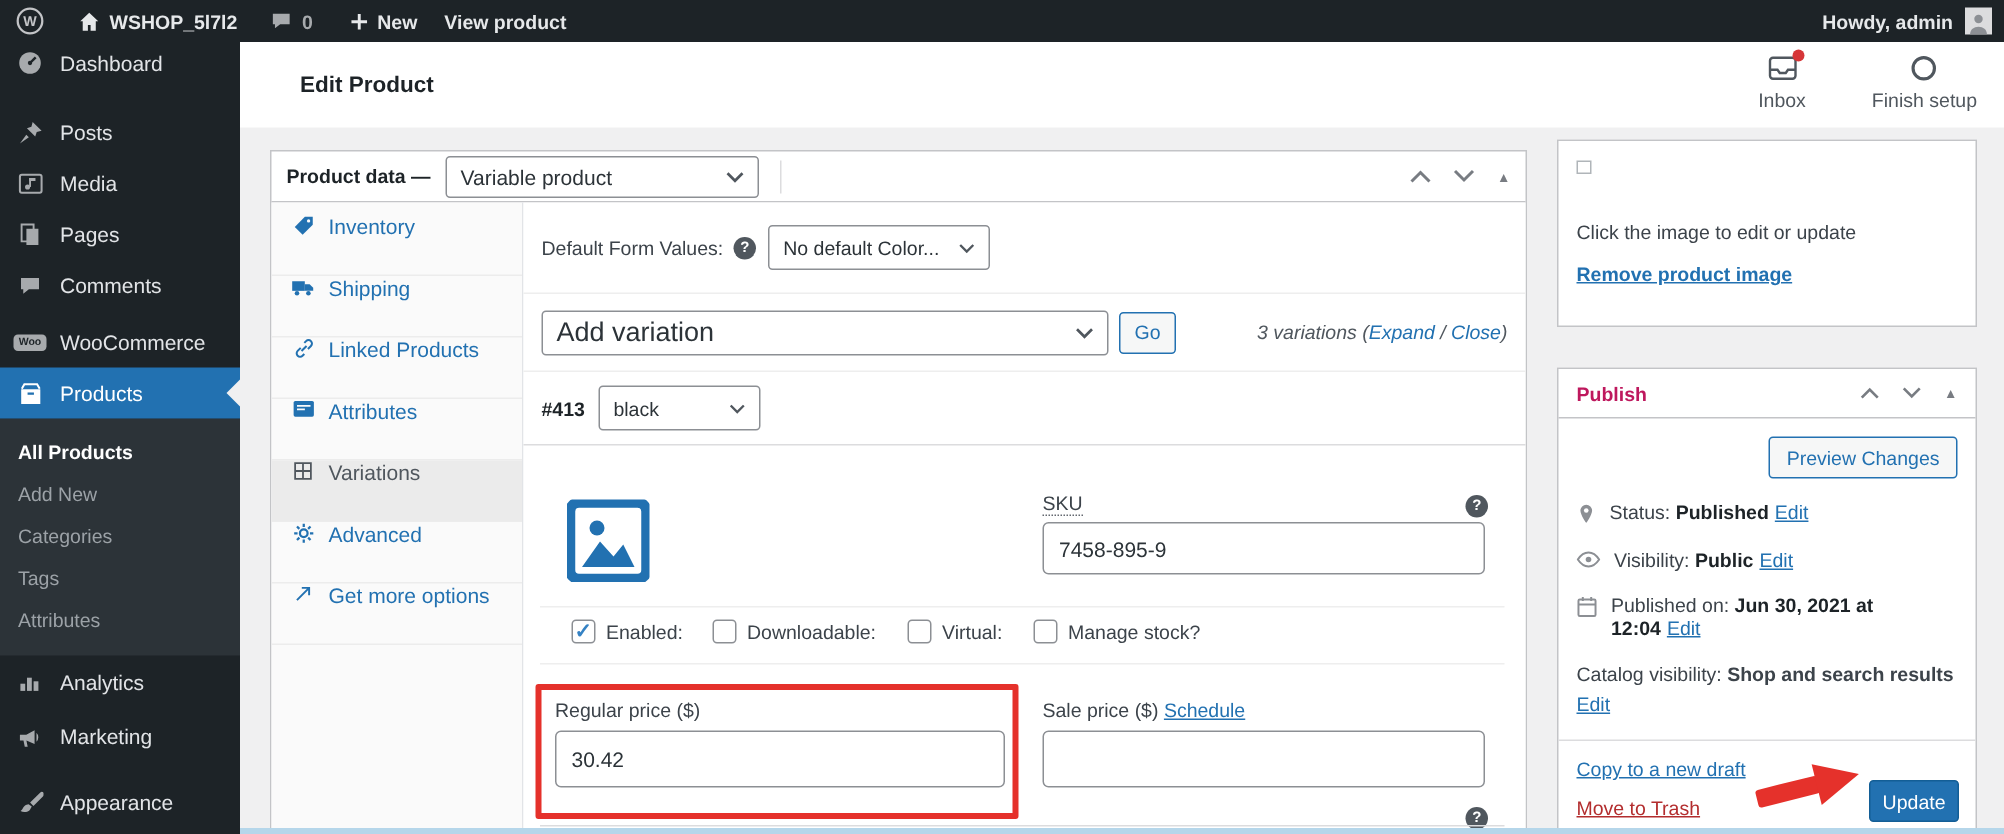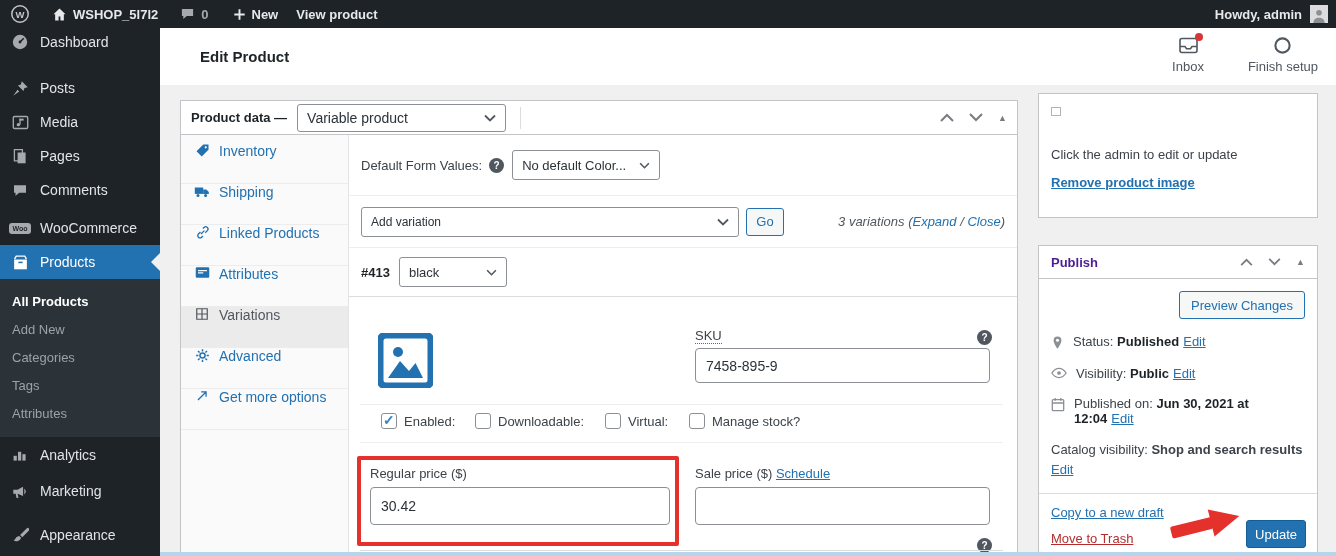--- a/index.html
+++ b/index.html
@@ -59,21 +59,21 @@
   .tab .tab-icon { width:16px; display:flex; justify-content:center; color:#2271b1; }
   .tab.active { background:#ebebeb; color:#50575e; }
   .tab.active .tab-icon { color:#50575e; }
 
   .tab-content { flex:1; position:relative; background:#fff; }
   .row-default { height:61px; border-bottom:1px solid #eee; display:flex; align-items:center; padding:0 12px; color:#3c434a; }
   .help { width:15px; height:15px; border-radius:50%; background:#50575e; color:#fff; font-size:10px; font-weight:bold; display:flex; align-items:center; justify-content:center; cursor:pointer; }
   .row-default .help { margin:0 8px 0 7px; }
   .sel-defcolor { width:148px; height:30px; }
   .row-addvar { height:52px; border-bottom:1px solid #eee; display:flex; align-items:center; padding:0 12px; gap:7px; }
-  .sel-addvar { width:378px; height:30px; font-size:12px; }
+  .sel-addvar { width:378px; height:30px; font-size:18px; }
   .btn-go { width:38px; height:28px; background:#f6f7f7; border:1px solid #2271b1; border-radius:3px; color:#2271b1; font-size:13px; cursor:pointer; font-family:inherit; }
   .var-summary { margin-left:auto; font-style:italic; color:#50575e; font-size:13px; }
   .var-summary a { color:#2271b1; text-decoration:none; cursor:pointer; }
   .row-varhead { height:49px; border-bottom:1px solid #dcdcde; display:flex; align-items:center; padding:0 12px; gap:9px; }
   .var-id { font-weight:bold; color:#1d2327; }
   .sel-black { width:108px; height:30px; }
 
   .var-body { position:relative; height:258px; }
   .var-image { position:absolute; left:29px; top:36px; width:55px; height:55px; cursor:pointer; }
   .sku-group { position:absolute; left:346px; top:31px; }
@@ -96,21 +96,21 @@
   .help-bottom { position:absolute; left:628px; top:241px; }
 
   
   .image-box { position:absolute; left:878px; top:65px; width:280px; height:125px; background:#fff; border:1px solid #c3c4c7; padding:10px 12px; }
   .broken-img { width:10px; height:9px; border:1px solid #b0b5b9; display:inline-block; }
   .img-hint { margin-top:28px; color:#3c434a; font-size:13px; }
   .remove-link { display:inline-block; margin-top:13px; color:#2271b1; text-decoration:underline; cursor:pointer; font-size:13px;font-weight:bold; }
 
   .publish-box { position:absolute; left:878px; top:217px; width:280px; background:#fff; border:1px solid #c3c4c7; }
   .pub-header { height:33px; border-bottom:1px solid #c3c4c7; display:flex; align-items:center; padding:0 12px; }
-  .pub-title { font-weight:bold; color:#4c1d95; font-size:13px; }
+  .pub-title { font-weight:bold; color:#be185d; font-size:13px; }
   .pub-body { padding:12px 12px 0; }
   .btn-preview { display:block; margin-left:auto; height:28px; padding:0 11px; background:#f6f7f7; border:1px solid #2271b1; border-radius:3px; color:#2271b1; font-size:13px; cursor:pointer; font-family:inherit; }
   .pub-row { margin-top:15px; display:flex; align-items:flex-start; gap:9px; color:#3c434a; font-size:13px; }
   .pub-row .pr-icon { color:#8c8f94; flex-shrink:0; margin-top:1px; }
   .pub-row b { color:#1d2327; }
   .edit-link { color:#2271b1; text-decoration:underline; cursor:pointer; margin-left:4px; }
   .catalog-row { margin-top:14px; color:#3c434a; line-height:1.55; font-size:13px; }
   .pub-footer { margin-top:13px; border-top:1px solid #dcdcde; padding:11px 12px 13px; position:relative; }
   .copy-link { color:#2271b1; text-decoration:underline; cursor:pointer; display:inline-block; }
   .trash-link { color:#b32d2e; text-decoration:underline; cursor:pointer; display:inline-block; margin-top:11px; }
@@ -467,21 +467,21 @@
           </div>
           <span class="help help-bottom">?</span>
           <div class="divider d3"></div>
         </div>
       </div>
     </div>
   </div>
 
   <div class="image-box">
     <span class="broken-img"></span>
-    <div class="img-hint">Click the admin to edit or update</div>
+    <div class="img-hint">Click the image to edit or update</div>
     <a class="remove-link">Remove product image</a>
   </div>
 
   <div class="publish-box">
     <div class="pub-header">
       <span class="pub-title">Publish</span>
       <span class="hdr-controls">
         <span>
             <svg width="13" height="8" viewBox="0 0 14 9">
               <path d="M1 8l6-6 6 6" stroke="currentColor" stroke-width="2" fill="none"></path>

